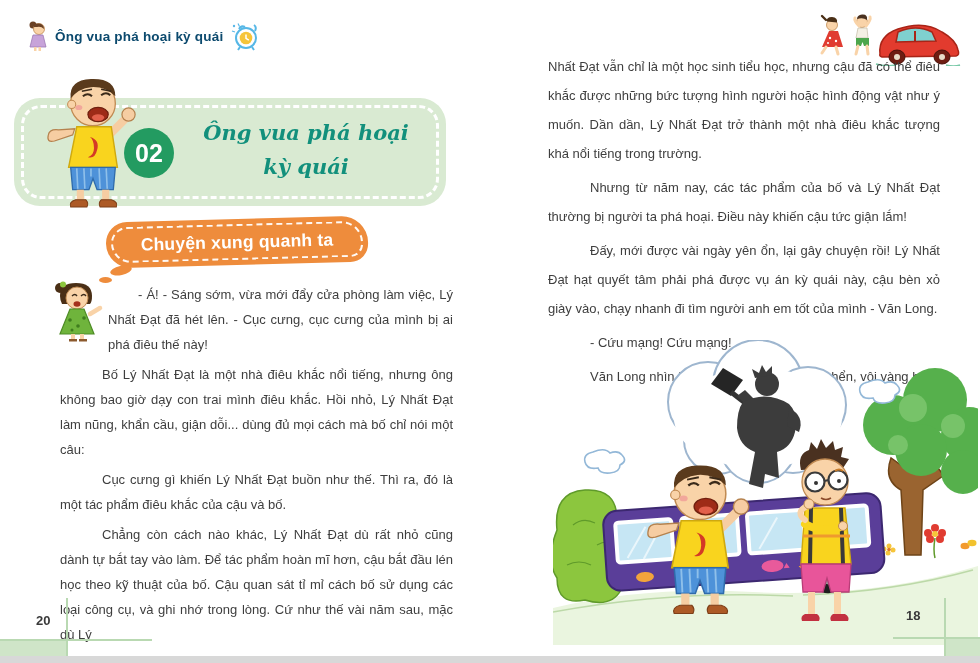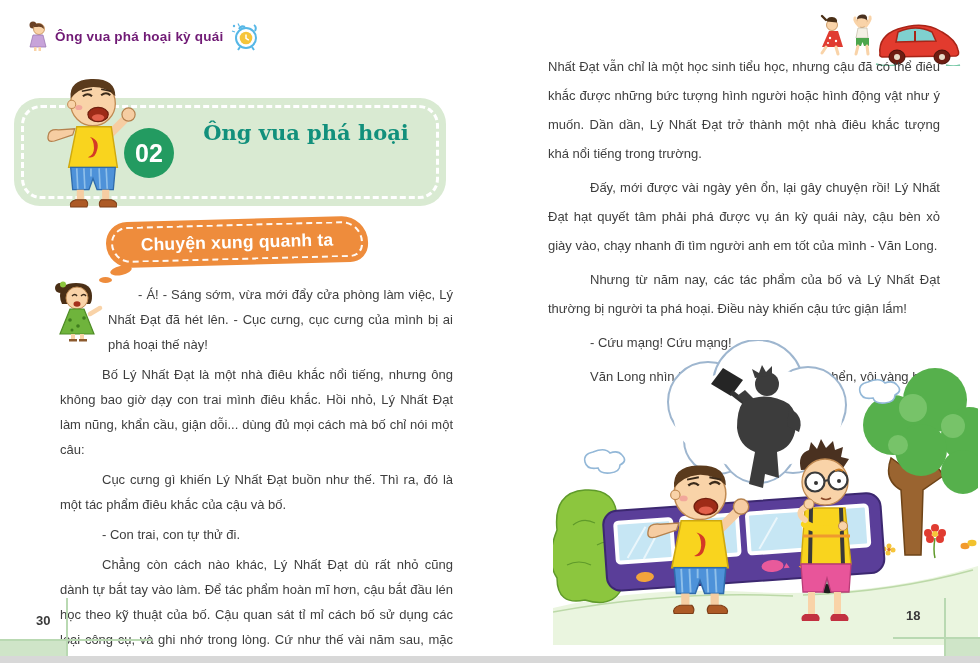--- a/index.html
+++ b/index.html
@@ -1,31 +1,31 @@
 <!DOCTYPE html>
 <html><head>
 <meta charset="utf-8">
 <style>
   html,body{margin:0;padding:0;background:#fff;}
   .canvas{position:relative;width:980px;height:663px;background:#fff;overflow:hidden;
           font-family:"Liberation Sans",sans-serif;color:#3e3e3e;}
 
   
   .running-header{position:absolute;left:26px;top:20px;display:flex;align-items:center;gap:7px;}
-  .running-title{color:#701a75;font-weight:bold;font-size:13.5px;letter-spacing:.2px;}
+  .running-title{color:#0c4a6e;font-weight:bold;font-size:13.5px;letter-spacing:.2px;}
   .header-art{position:absolute;left:818px;top:10px;width:152px;height:56px;}
 
   
   .banner{position:absolute;left:14px;top:98px;width:432px;height:108px;background:#d9ead2;border-radius:26px;}
   .banner-dash{position:absolute;inset:7px;border:3px dashed #ffffff;border-radius:20px;}
   .chapter-circle{position:absolute;left:124px;top:128px;width:50px;height:50px;border-radius:50%;
                   background:#239b61;color:#ffffff;font-weight:bold;font-size:25px;
                   display:flex;align-items:center;justify-content:center;}
   .chapter-title{position:absolute;left:184px;top:116px;width:244px;text-align:center;
-                 font-family:"DejaVu Serif",serif;font-weight:bold;
+                 font-family:"DejaVu Serif",serif;font-style:italic;font-weight:bold;
                  font-size:21px;line-height:34px;color:#12907c;}
   .boy-left{position:absolute;left:42px;top:76px;width:102px;height:134px;}
 
   
   .badge{position:absolute;left:106px;top:219px;width:262px;height:46px;background:#ee8c3c;
          border-radius:26px 32px 22px 30px;transform:rotate(-1.5deg);
          display:flex;align-items:center;justify-content:center;}
   .badge-dash{position:absolute;inset:5px;border:2.5px dashed rgba(255,255,255,.95);
               border-radius:20px 26px 16px 24px;}
   .badge-label{position:relative;color:#fff;font-weight:bold;font-size:17.5px;letter-spacing:.2px;}
@@ -170,49 +170,49 @@
       <path d="M58 54 q10 3 20 1 M128 55 q8 2 14 0" stroke="#79c9a8" stroke-width="1.5" fill="none"></path>
     </g>
   </svg>
 
   <div class="banner">
     <div class="banner-dash"></div>
   </div>
   <div class="chapter-circle">02</div>
   <div class="chapter-title">
     <div>Ông vua phá hoại</div>
+    <div>kỳ quái</div>
   </div>
   <svg class="boy-left" viewBox="0 0 100 132">
     <use href="#sym-boy"></use>
   </svg>
 
   <div class="badge">
     <div class="badge-dash"></div>
     <span class="badge-label">Chuyện xung quanh ta</span>
   </div>
   <div class="badge-tail1"></div>
   <div class="badge-tail2"></div>
 
   <div class="text-left">
     <span class="girl-float">
       <svg width="58" height="62" viewBox="0 0 58 62">
           <use href="#sym-girl"></use>
         </svg>
     </span>
-    <p class="first">- Á! - Sáng sớm, vừa mới đẩy cửa phòng làm việc, Lý Nhất Đạt đã hét lên. - Cục cưng, cục cưng của mình bị ai phá hoại thế này!</p>
+    <p class="first">- Á! - Sáng sớm, vừa mới đẩy cửa phòng làm việc, Lý Nhất Đạt đã hét lên. - Cục cưng, cục cưng của mình bị ai phá điêu thế này!</p>
     <p>Bố Lý Nhất Đạt là một nhà điêu khắc nổi tiếng, nhưng ông không bao giờ dạy con trai mình điêu khắc. Hồi nhỏ, Lý Nhất Đạt làm nũng, khẩn cầu, giận dỗi... dùng đủ mọi cách mà bố chỉ nói một câu:</p>
     <p>Cục cưng gì khiến Lý Nhất Đạt buồn như thế. Thì ra, đó là một tác phẩm điêu khắc của cậu và bố.</p>
-    <p>- Con trai, con tự thử đi.</p>
     <p>Chẳng còn cách nào khác, Lý Nhất Đạt dù rất nhỏ cũng dành tự bắt tay vào làm. Để tác phẩm hoàn mĩ hơn, cậu bắt đầu lén học theo kỹ thuật của bố. Cậu quan sát tỉ mỉ cách bố sử dụng các loại công cụ, và ghi nhớ trong lòng. Cứ như thế vài năm sau, mặc dù Lý</p>
   </div>
 
   <div class="text-right">
     <p class="noindent">Nhất Đạt vẫn chỉ là một học sinh tiểu học, nhưng cậu đã có thể điêu khắc được những bức tượng hình người hoặc hình động vật như ý muốn. Dần dần, Lý Nhất Đạt trở thành một nhà điêu khắc tượng khá nổi tiếng trong trường.</p>
+    <p>Nhưng từ năm nay, các tác phẩm của bố và Lý Nhất Đạt thường bị người ta phá hoại. Điều này khiến cậu tức giận lắm!</p>
     <p>Đấy, mới được vài ngày yên ổn, lại gây chuyện rồi! Lý Nhất Đạt hạt quyết tâm phải phá được vụ án kỳ quái này, cậu bèn xỏ giày vào, chạy nhanh đi tìm người anh em tốt của mình - Văn Long.</p>
-    <p>Nhưng từ năm nay, các tác phẩm của bố và Lý Nhất Đạt thường bị người ta phá hoại. Điều này khiến cậu tức giận lắm!</p>
     <p>- Cứu mạng! Cứu mạng!</p>
     <p>Văn Long nhìn Lý Nhất Đạt đang thở hổn hển, vội vàng hỏi:</p>
   </div>
 
   <svg class="scene" viewBox="0 0 425 305">
 
     <path d="M0 305 L0 268 Q 90 246 200 252 Q 320 258 425 226 L425 305 Z" fill="#eaf5df"></path>
     <path d="M0 272 Q 120 250 240 256 M250 255 Q 340 252 420 230" stroke="#bcd9a8" stroke-width="1.5" fill="none"></path>
 
     <g>
@@ -327,21 +327,21 @@
       <rect x="255" y="252" width="7" height="22" fill="#f9d3a8"></rect>
       <rect x="281" y="252" width="7" height="22" fill="#f9d3a8"></rect>
       <path d="M252 274 h12 q4 3 2 7 h-17 q-2 -5 3 -7 Z" fill="#c23040"></path>
       <path d="M280 274 h12 q5 3 3 7 h-17 q-2 -4 2 -7 Z" fill="#c23040"></path>
     </g>
   </svg>
 
   <div class="cd cdl-v"></div>
   <div class="cd cdl-h"></div>
   <div class="cdl-sq" style="position:absolute"></div>
-  <div class="pagenum pl">30</div>
+  <div class="pagenum pl">20</div>
 
   <div class="cd cdr-v"></div>
   <div class="cd cdr-h"></div>
   <div class="cdr-sq" style="position:absolute"></div>
   <div class="pagenum pr">18</div>
 
   <div class="bottom-strip"></div>
 </div>
 
 </body></html>

